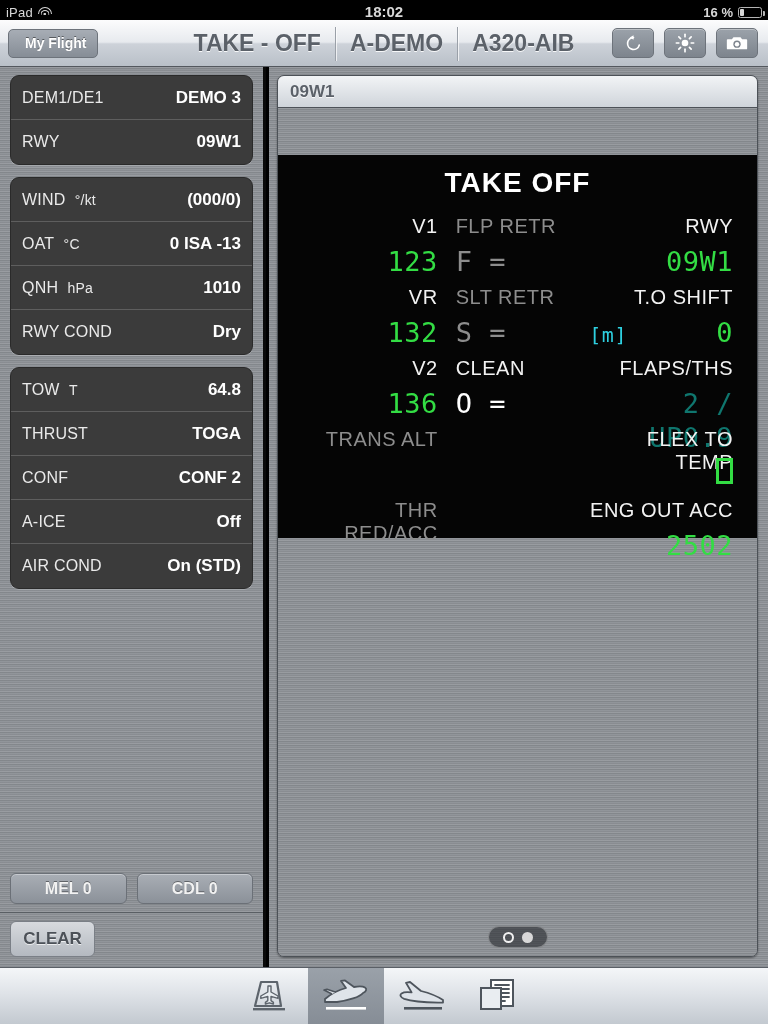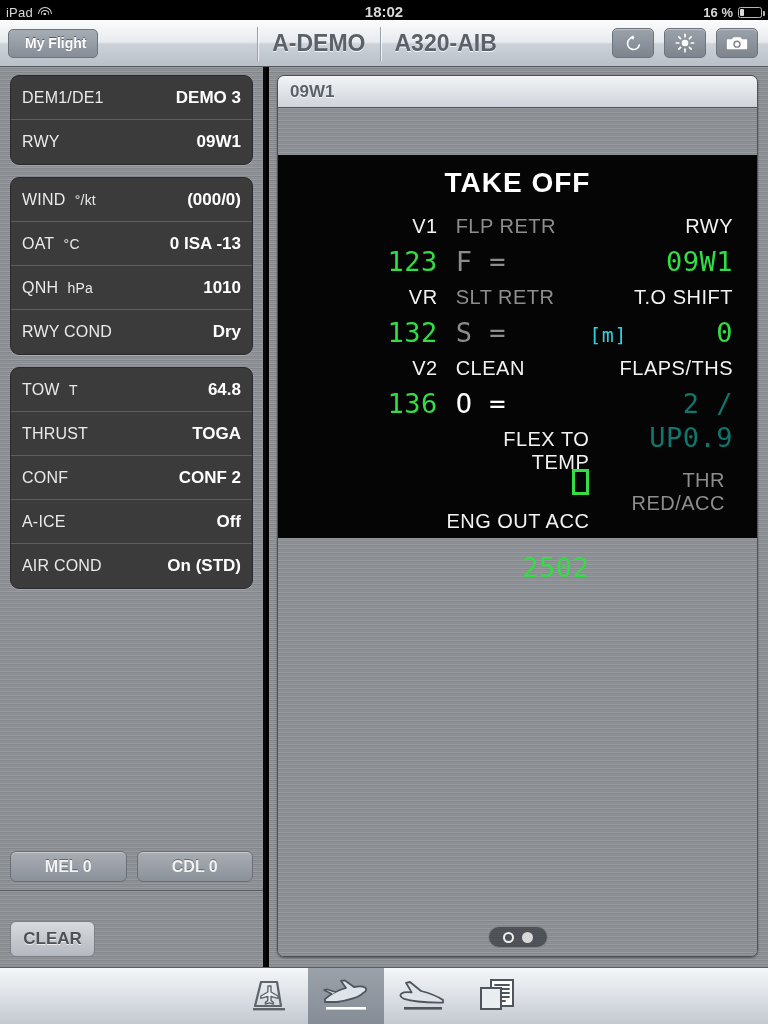--- a/index.html
+++ b/index.html
@@ -76,21 +76,20 @@
   .navbtn svg { display:block; }
 
   
   .metal {
     background-color:#8d9196;
     background-image:repeating-linear-gradient(to bottom,
       rgba(255,255,255,.10) 0px, rgba(255,255,255,.10) 1px,
       rgba(0,0,0,.07) 1px, rgba(0,0,0,.07) 2px,
       rgba(255,255,255,.04) 2px, rgba(255,255,255,.04) 3px,
       rgba(0,0,0,.03) 3px, rgba(0,0,0,.03) 4px);
-    gap:22px;
   }
 
   
   .sidebar {
     position:absolute; left:0; top:67px; width:266px; bottom:57px;
     border-right:3px solid #0a0a0a;
     display:flex; flex-direction:column;
   }
   .sb-groups { padding:8px 10px 0 10px; flex:1; }
   .group {
@@ -227,20 +226,21 @@
           <i></i>
         </span>
     </div>
   </div>
 
   <div class="navbar">
     <div class="backbtn">
       <span>My Flight</span>
     </div>
     <div class="navtitle">
+      <span class="seg">TAKE - OFF</span>
       <span class="sep"></span>
       <span class="seg">A-DEMO</span>
       <span class="sep"></span>
       <span class="seg">A320-AIB</span>
     </div>
     <div class="navright">
       <div class="navbtn">
         <svg width="19" height="19" viewBox="0 0 24 24">
           <path d="M12 4.5a7.5 7.5 0 1 0 7.2 9.6" fill="none" stroke="#fff" stroke-width="2.1" stroke-linecap="round"></path>
           <path d="M12 1.6 L12 7.4 L7.2 4.5 Z" fill="#fff"></path>
@@ -370,20 +370,21 @@
             </div>
 
             <div class="c-left lblrow"><span class="lbl w">V2</span></div>
             <div class="c-mid lblrow"><span class="lbl w">CLEAN</span></div>
             <div class="c-right lblrow"><span class="lbl w">FLAPS/THS</span></div>
 
             <div class="c-left valrow"><span class="val g">136</span></div>
             <div class="c-mid valrow"><span class="val w">O =</span></div>
             <div class="c-right valrow"><span class="val y">2  / UP0.9</span></div>
 
+            <div class="c-left lblrow"><span class="lbl d">TRANS ALT</span></div>
             <div class="c-mid lblrow"></div>
             <div class="c-right lblrow"><span class="lbl w">FLEX TO TEMP</span></div>
 
             <div class="c-left valrow"></div>
             <div class="c-mid valrow"></div>
             <div class="c-right valrow"><span class="box"></span></div>
 
             <div class="c-left lblrow"><span class="lbl d">THR RED/ACC</span></div>
             <div class="c-mid lblrow"></div>
             <div class="c-right lblrow"><span class="lbl w">ENG OUT ACC</span></div>

